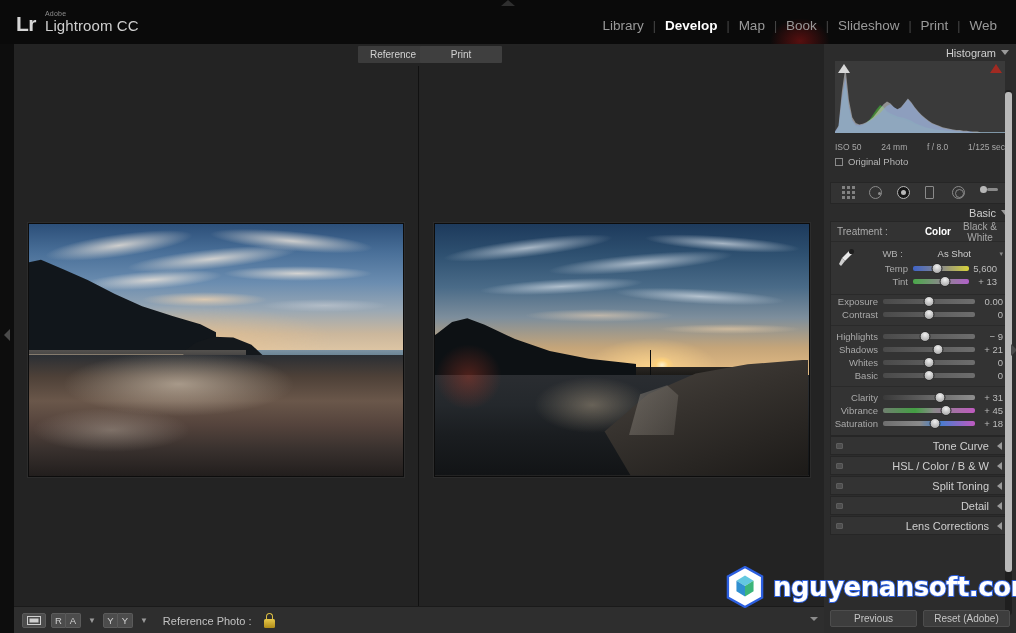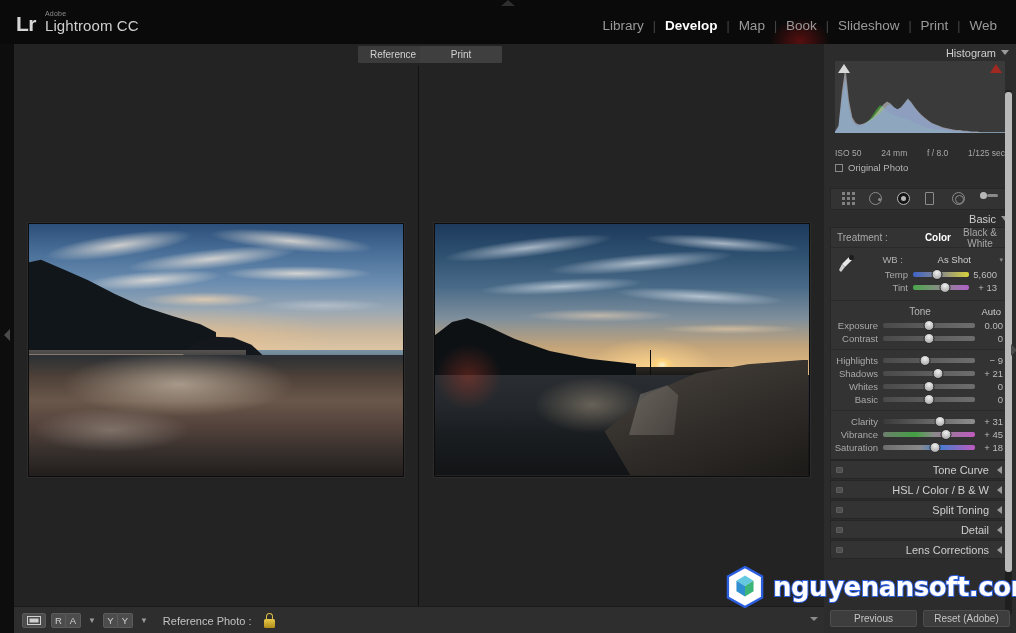--- a/index.html
+++ b/index.html
@@ -293,21 +293,21 @@
     background: #3a3a3a; overflow: hidden;
   }
   .hist-clip {
     position:absolute; width:0;height:0; top:3px;
     border-left:6px solid transparent;border-right:6px solid transparent;
   }
   .hist-clip.l { left:3px; border-bottom:9px solid #d8d8d8; }
   .hist-clip.r { right:3px; border-bottom:9px solid #a02a22; }
   .hist-svg { position:absolute; inset:0; }
   .hist-exif {
-    display:flex; justify-content:space-between; width:170px; margin:15px auto 0;
+    display:flex; justify-content:space-between; width:170px; margin:9px auto 0;
     color:#a8a8a8; font-size:8.5px;
   }
   .orig-row {
     display:flex; align-items:center; gap:5px; width:170px; margin:4px auto 15px;
     color:#b6b6b6; font-size:9.5px; cursor:pointer;
   }
   .chk { width:8px;height:8px;border:1px solid #8a8a8a; background:#2c2c2c; }
 
   .toolstrip {
     margin: 7px 6px 0; height: 22px; background: #333; border:1px solid #262626;
@@ -627,24 +627,20 @@
             <div class="slider-row">
               <span class="sl-label">Tint</span>
               <span class="sl-track tint">
                 <span class="sl-knob" style="left: 58%;"></span>
               </span>
               <span class="sl-val">+ 13</span>
             </div>
           </div>
       </div>
 
-      <div class="sect-title">
-        <span>Tone</span>
-        <span class="auto">Auto</span>
-      </div>
       <div id="tone-top">
           <div class="slider-row">
             <span class="sl-label">Exposure</span>
             <span class="sl-track plain">
               <span class="sl-knob" style="left: 50%;"></span>
             </span>
             <span class="sl-val">0.00</span>
           </div>
           <div class="slider-row">
             <span class="sl-label">Contrast</span>

